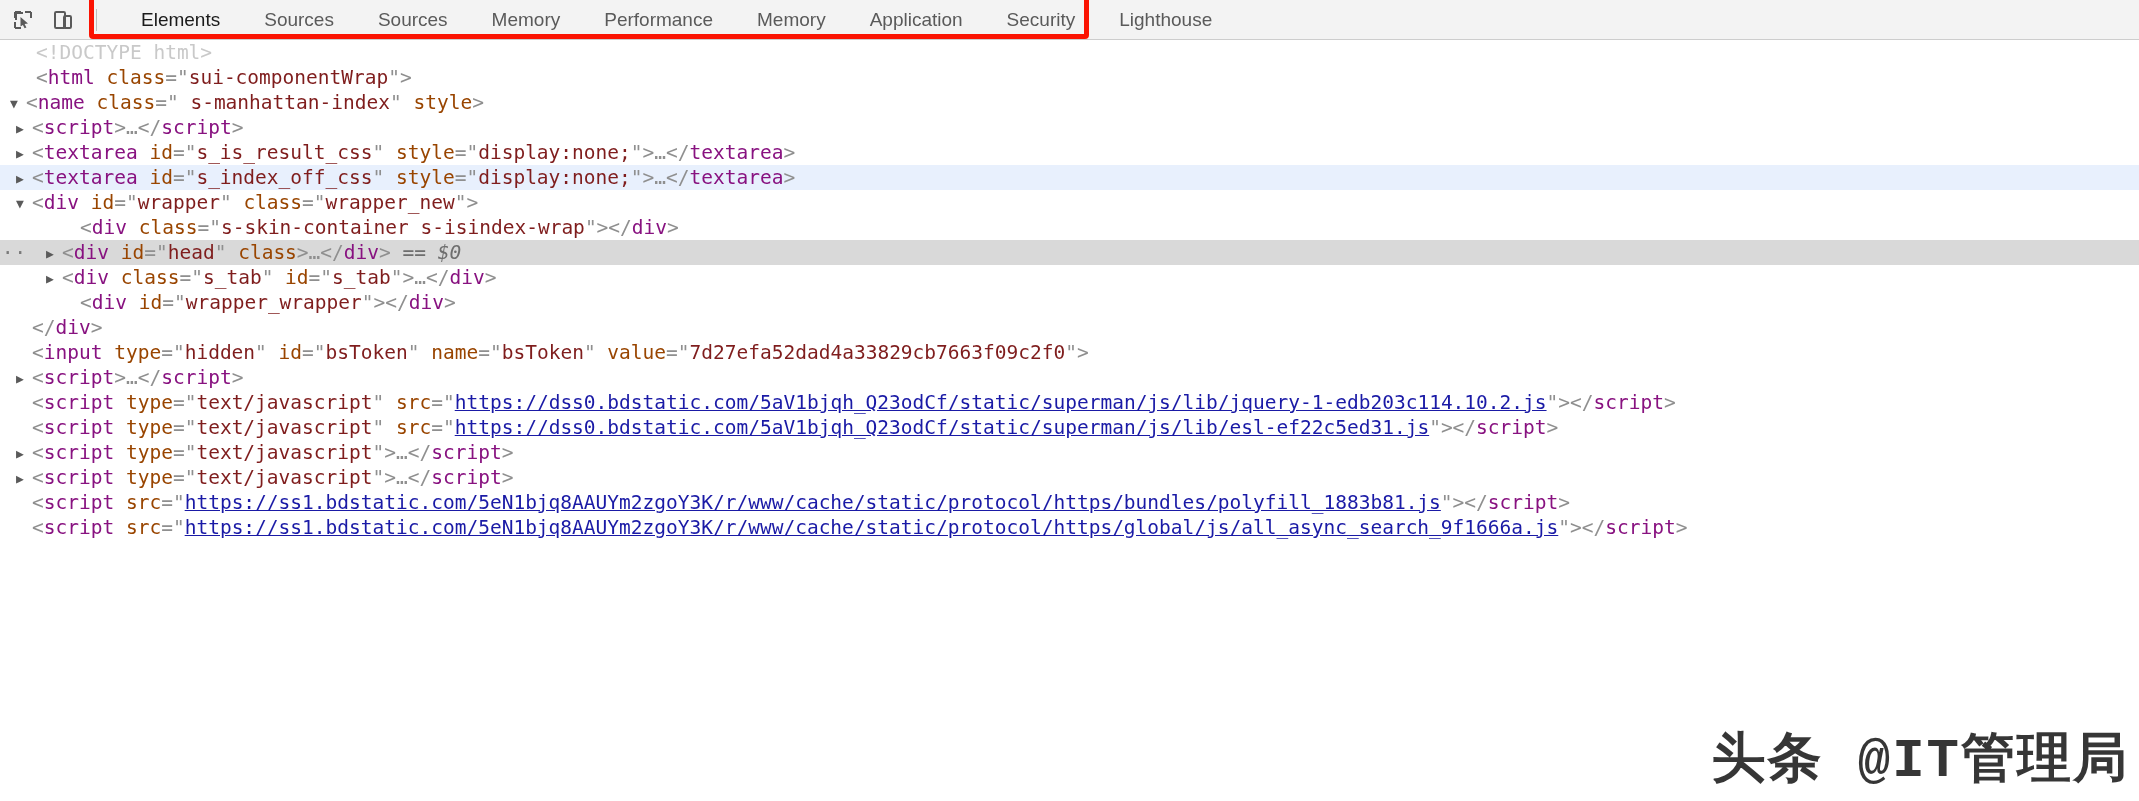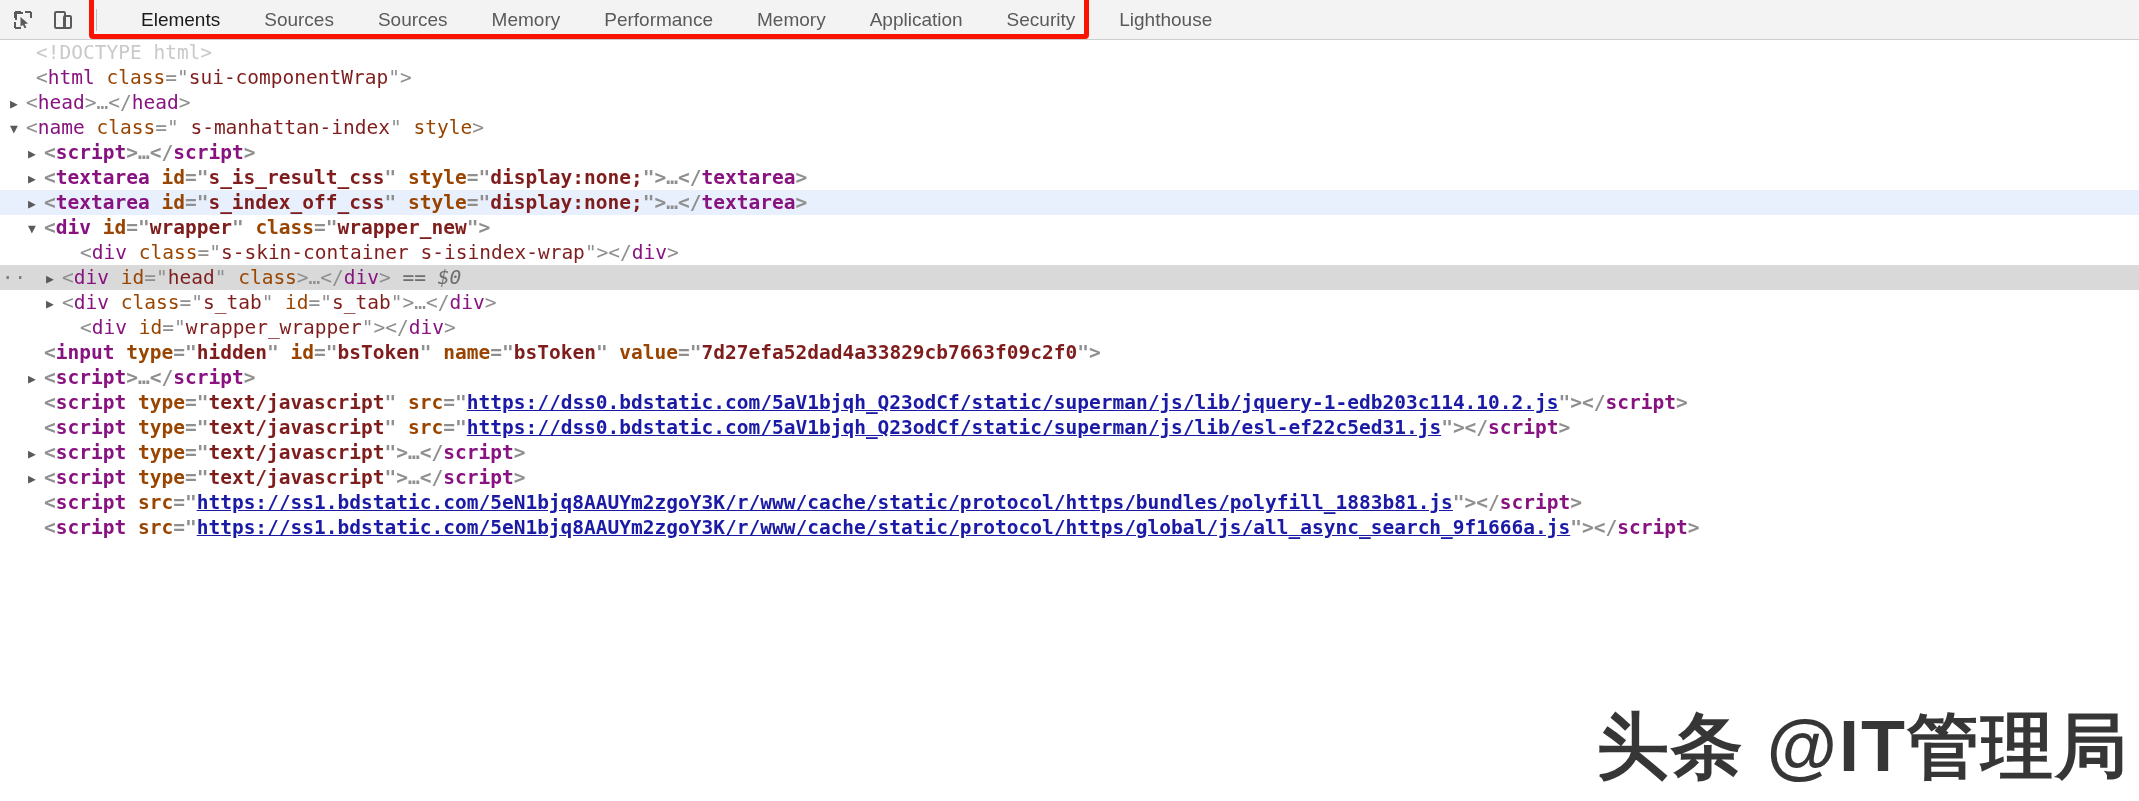--- a/index.html
+++ b/index.html
@@ -115,31 +115,31 @@
   .tag      { color: #881280; }
   .attr     { color: #994500; }
   .val      { color: #7f1d1d; }
   .punc     { color: #8f8f8f; }
   .comment  { color: #236e25; }
   .link     { color: #1a1aa6; text-decoration: underline; }
   .dollar   { color: #6e6e6e; font-style: italic; }
   .ellipsis { color: #8f8f8f; }
 
   .ind1 { padding-left: 10px; }
-  .ind2 { padding-left: 28px; font-weight: bold; }
+  .ind2 { padding-left: 16px; }
   .ind3 { padding-left: 46px; }
   .ind4 { padding-left: 64px; }
 
   
   .watermark {
     position: absolute;
     right: 10px;
     bottom: 6px;
-    font-family: Liberation Sans, sans-serif;
-    font-size: 72px;
+    font-family: Liberation Mono, monospace;
+    font-size: 54px;
     font-weight: 700;
     color: #1b1b1b;
     opacity: 0.88;
     letter-spacing: 2px;
     z-index: 20;
     pointer-events: none;
     white-space: nowrap;
   }
 </style>
 </head>
@@ -186,23 +186,20 @@
 
   <div class="row faded">
     <span class="tw blank"></span><span>&lt;!DOCTYPE html&gt;</span>
   </div>
 
 
   <div class="row">
     <span class="tw blank"></span><span class="punc">&lt;</span><span class="tag">html</span><span class="punc">&nbsp;</span><span class="attr">class</span><span class="punc">="</span><span class="val">sui-componentWrap</span><span class="punc">"&gt;</span>
   </div>
 
-  <div class="row ind1">
-    <span class="tw r"></span><span class="punc">&lt;</span><span class="tag">head</span><span class="punc">&gt;</span><span class="ellipsis">…</span><span class="punc">&lt;/</span><span class="tag">head</span><span class="punc">&gt;</span>
-  </div>
 
   <div class="row ind1">
     <span class="tw d"></span><span class="punc">&lt;</span><span class="tag">name</span><span class="punc">&nbsp;</span><span class="attr">class</span><span class="punc">="</span><span class="val"> s-manhattan-index</span><span class="punc">"&nbsp;</span><span class="attr">style</span><span class="punc">&gt;</span>
   </div>
 
   <div class="row ind2">
     <span class="tw r"></span><span class="punc">&lt;</span><span class="tag">script</span><span class="punc">&gt;</span><span class="ellipsis">…</span><span class="punc">&lt;/</span><span class="tag">script</span><span class="punc">&gt;</span>
   </div>
 
   <div class="row ind2">
@@ -226,20 +223,23 @@
   </div>
 
   <div class="row ind3">
     <span class="tw r"></span><span class="punc">&lt;</span><span class="tag">div</span><span class="punc">&nbsp;</span><span class="attr">class</span><span class="punc">="</span><span class="val">s_tab</span><span class="punc">"&nbsp;</span><span class="attr">id</span><span class="punc">="</span><span class="val">s_tab</span><span class="punc">"&gt;</span><span class="ellipsis">…</span><span class="punc">&lt;/</span><span class="tag">div</span><span class="punc">&gt;</span>
   </div>
 
   <div class="row ind4">
     <span class="tw blank"></span><span class="punc">&lt;</span><span class="tag">div</span><span class="punc">&nbsp;</span><span class="attr">id</span><span class="punc">="</span><span class="val">wrapper_wrapper</span><span class="punc">"&gt;&lt;/</span><span class="tag">div</span><span class="punc">&gt;</span>
   </div>
 
+  <div class="row ind2">
+    <span class="tw blank"></span><span class="punc">&lt;/</span><span class="tag">div</span><span class="punc">&gt;</span>
+  </div>
 
   <div class="row ind2">
     <span class="tw blank"></span><span class="punc">&lt;</span><span class="tag">input</span><span class="punc">&nbsp;</span><span class="attr">type</span><span class="punc">="</span><span class="val">hidden</span><span class="punc">"&nbsp;</span><span class="attr">id</span><span class="punc">="</span><span class="val">bsToken</span><span class="punc">"&nbsp;</span><span class="attr">name</span><span class="punc">="</span><span class="val">bsToken</span><span class="punc">"&nbsp;</span><span class="attr">value</span><span class="punc">="</span><span class="val">7d27efa52dad4a33829cb7663f09c2f0</span><span class="punc">"&gt;</span>
   </div>
 
   <div class="row ind2">
     <span class="tw r"></span><span class="punc">&lt;</span><span class="tag">script</span><span class="punc">&gt;</span><span class="ellipsis">…</span><span class="punc">&lt;/</span><span class="tag">script</span><span class="punc">&gt;</span>
   </div>
 
   <div class="row ind2">

